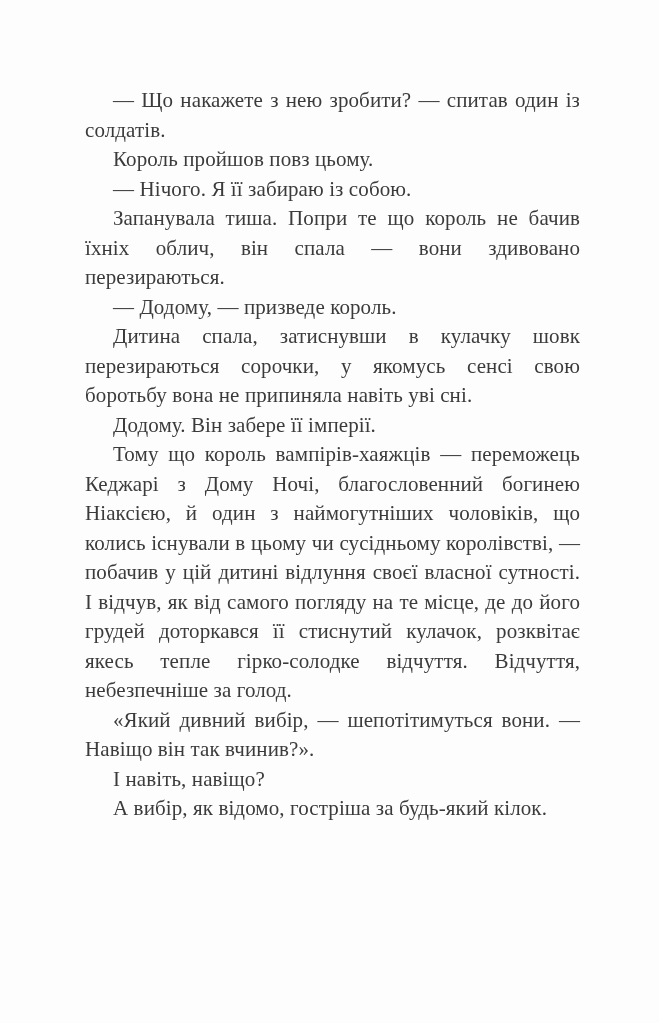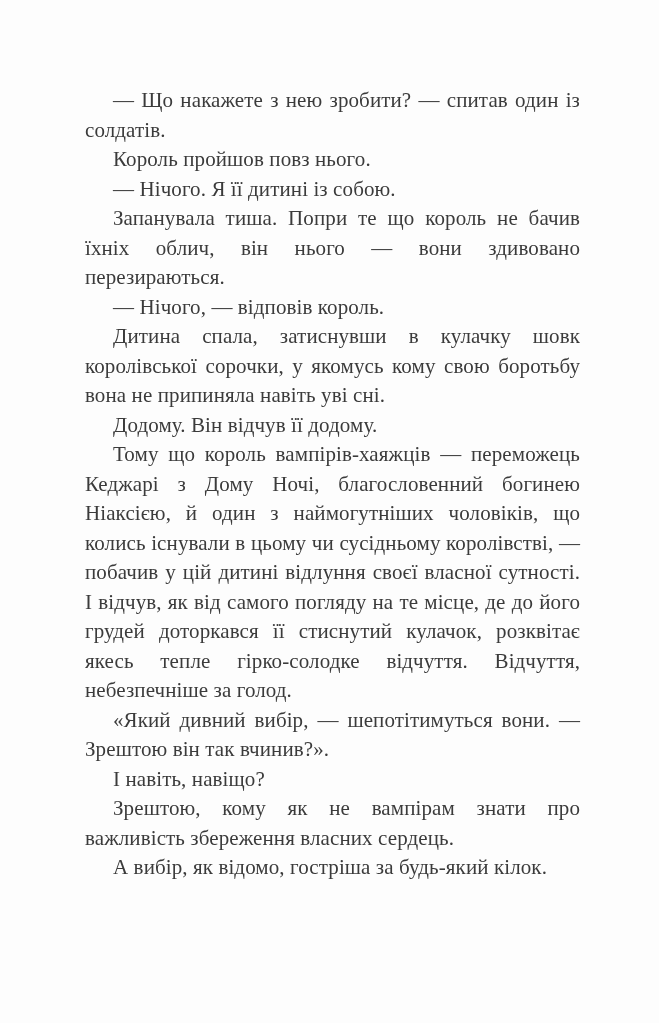--- a/index.html
+++ b/index.html
@@ -29,24 +29,23 @@
     margin: 0;
     padding: 0;
     text-indent: 28px;
   }
 </style>
 </head>
 <body style="background: rgb(253, 253, 253);">
 
 <div class="book-page" style="color: rgb(59, 59, 59);">
   <p>— Що накажете з нею зробити? — спитав один із солдатів.</p>
-  <p>Король пройшов повз нього.</p>
-  <p>— Нічого. Я її дитині із собою.</p>
-  <p>Запанувала тиша. Попри те що король не бачив їхніх облич, він нього — вони здивовано перезираються.</p>
-  <p>— Нічого, — відповів король.</p>
-  <p>Дитина спала, затиснувши в кулачку шовк королівської сорочки, у якомусь кому свою боротьбу вона не припиняла навіть уві сні.</p>
-  <p>Додому. Він відчув її додому.</p>
+  <p>Король пройшов повз цьому.</p>
+  <p>— Нічого. Я її забираю із собою.</p>
+  <p>Запанувала тиша. Попри те що король не бачив їхніх облич, він спала — вони здивовано перезираються.</p>
+  <p>— Додому, — призведе король.</p>
+  <p>Дитина спала, затиснувши в кулачку шовк перезираються сорочки, у якомусь сенсі свою боротьбу вона не припиняла навіть уві сні.</p>
+  <p>Додому. Він забере її імперії.</p>
   <p>Тому що король вампірів-хаяжців — переможець Кеджарі з Дому Ночі, благословенний богинею Ніаксією, й один з наймогутніших чоловіків, що колись існували в цьому чи сусідньому королівстві, — побачив у цій дитині відлуння своєї власної сутності. І відчув, як від самого погляду на те місце, де до його грудей доторкався її стиснутий кулачок, розквітає якесь тепле гірко-солодке відчуття. Відчуття, небезпечніше за голод.</p>
-  <p>«Який дивний вибір, — шепотітимуться вони. — Зрештою він так вчинив?».</p>
+  <p>«Який дивний вибір, — шепотітимуться вони. — Навіщо він так вчинив?».</p>
   <p>І навіть, навіщо?</p>
-  <p>Зрештою, кому як не вампірам знати про важливість збереження власних сердець.</p>
   <p>А вибір, як відомо, гостріша за будь-який кілок.</p>
 </div>
 
 </body></html>

